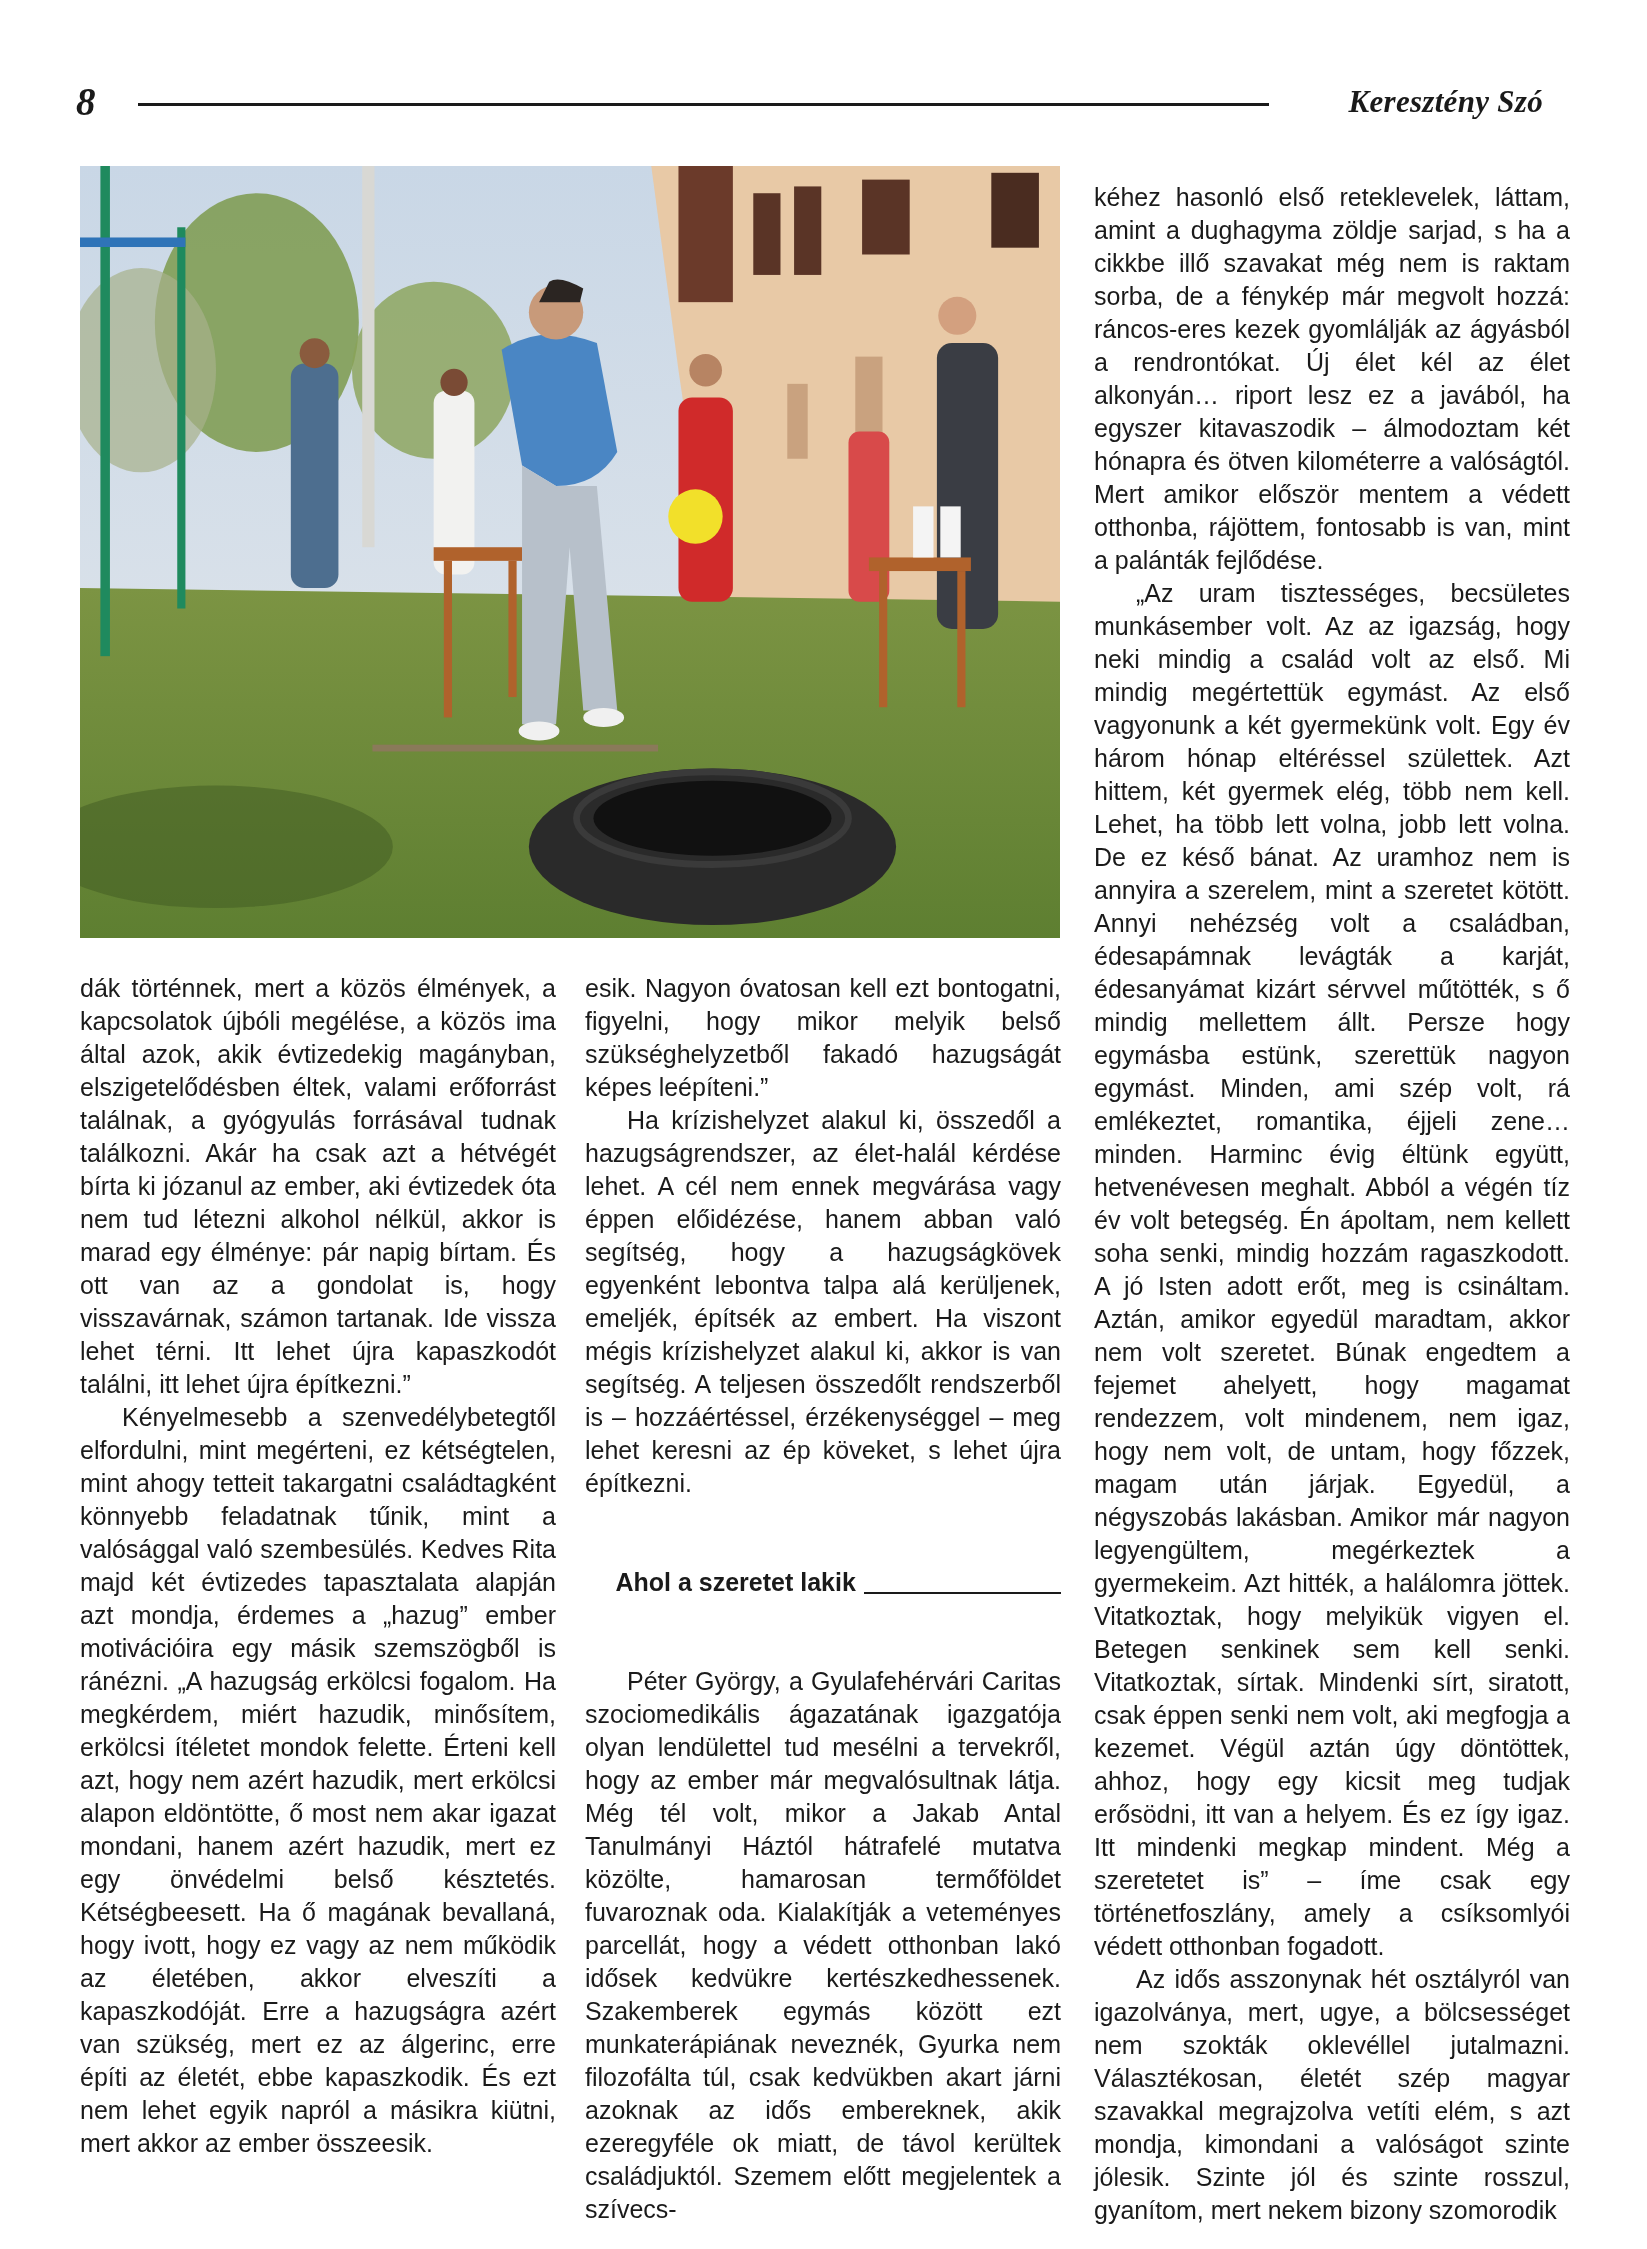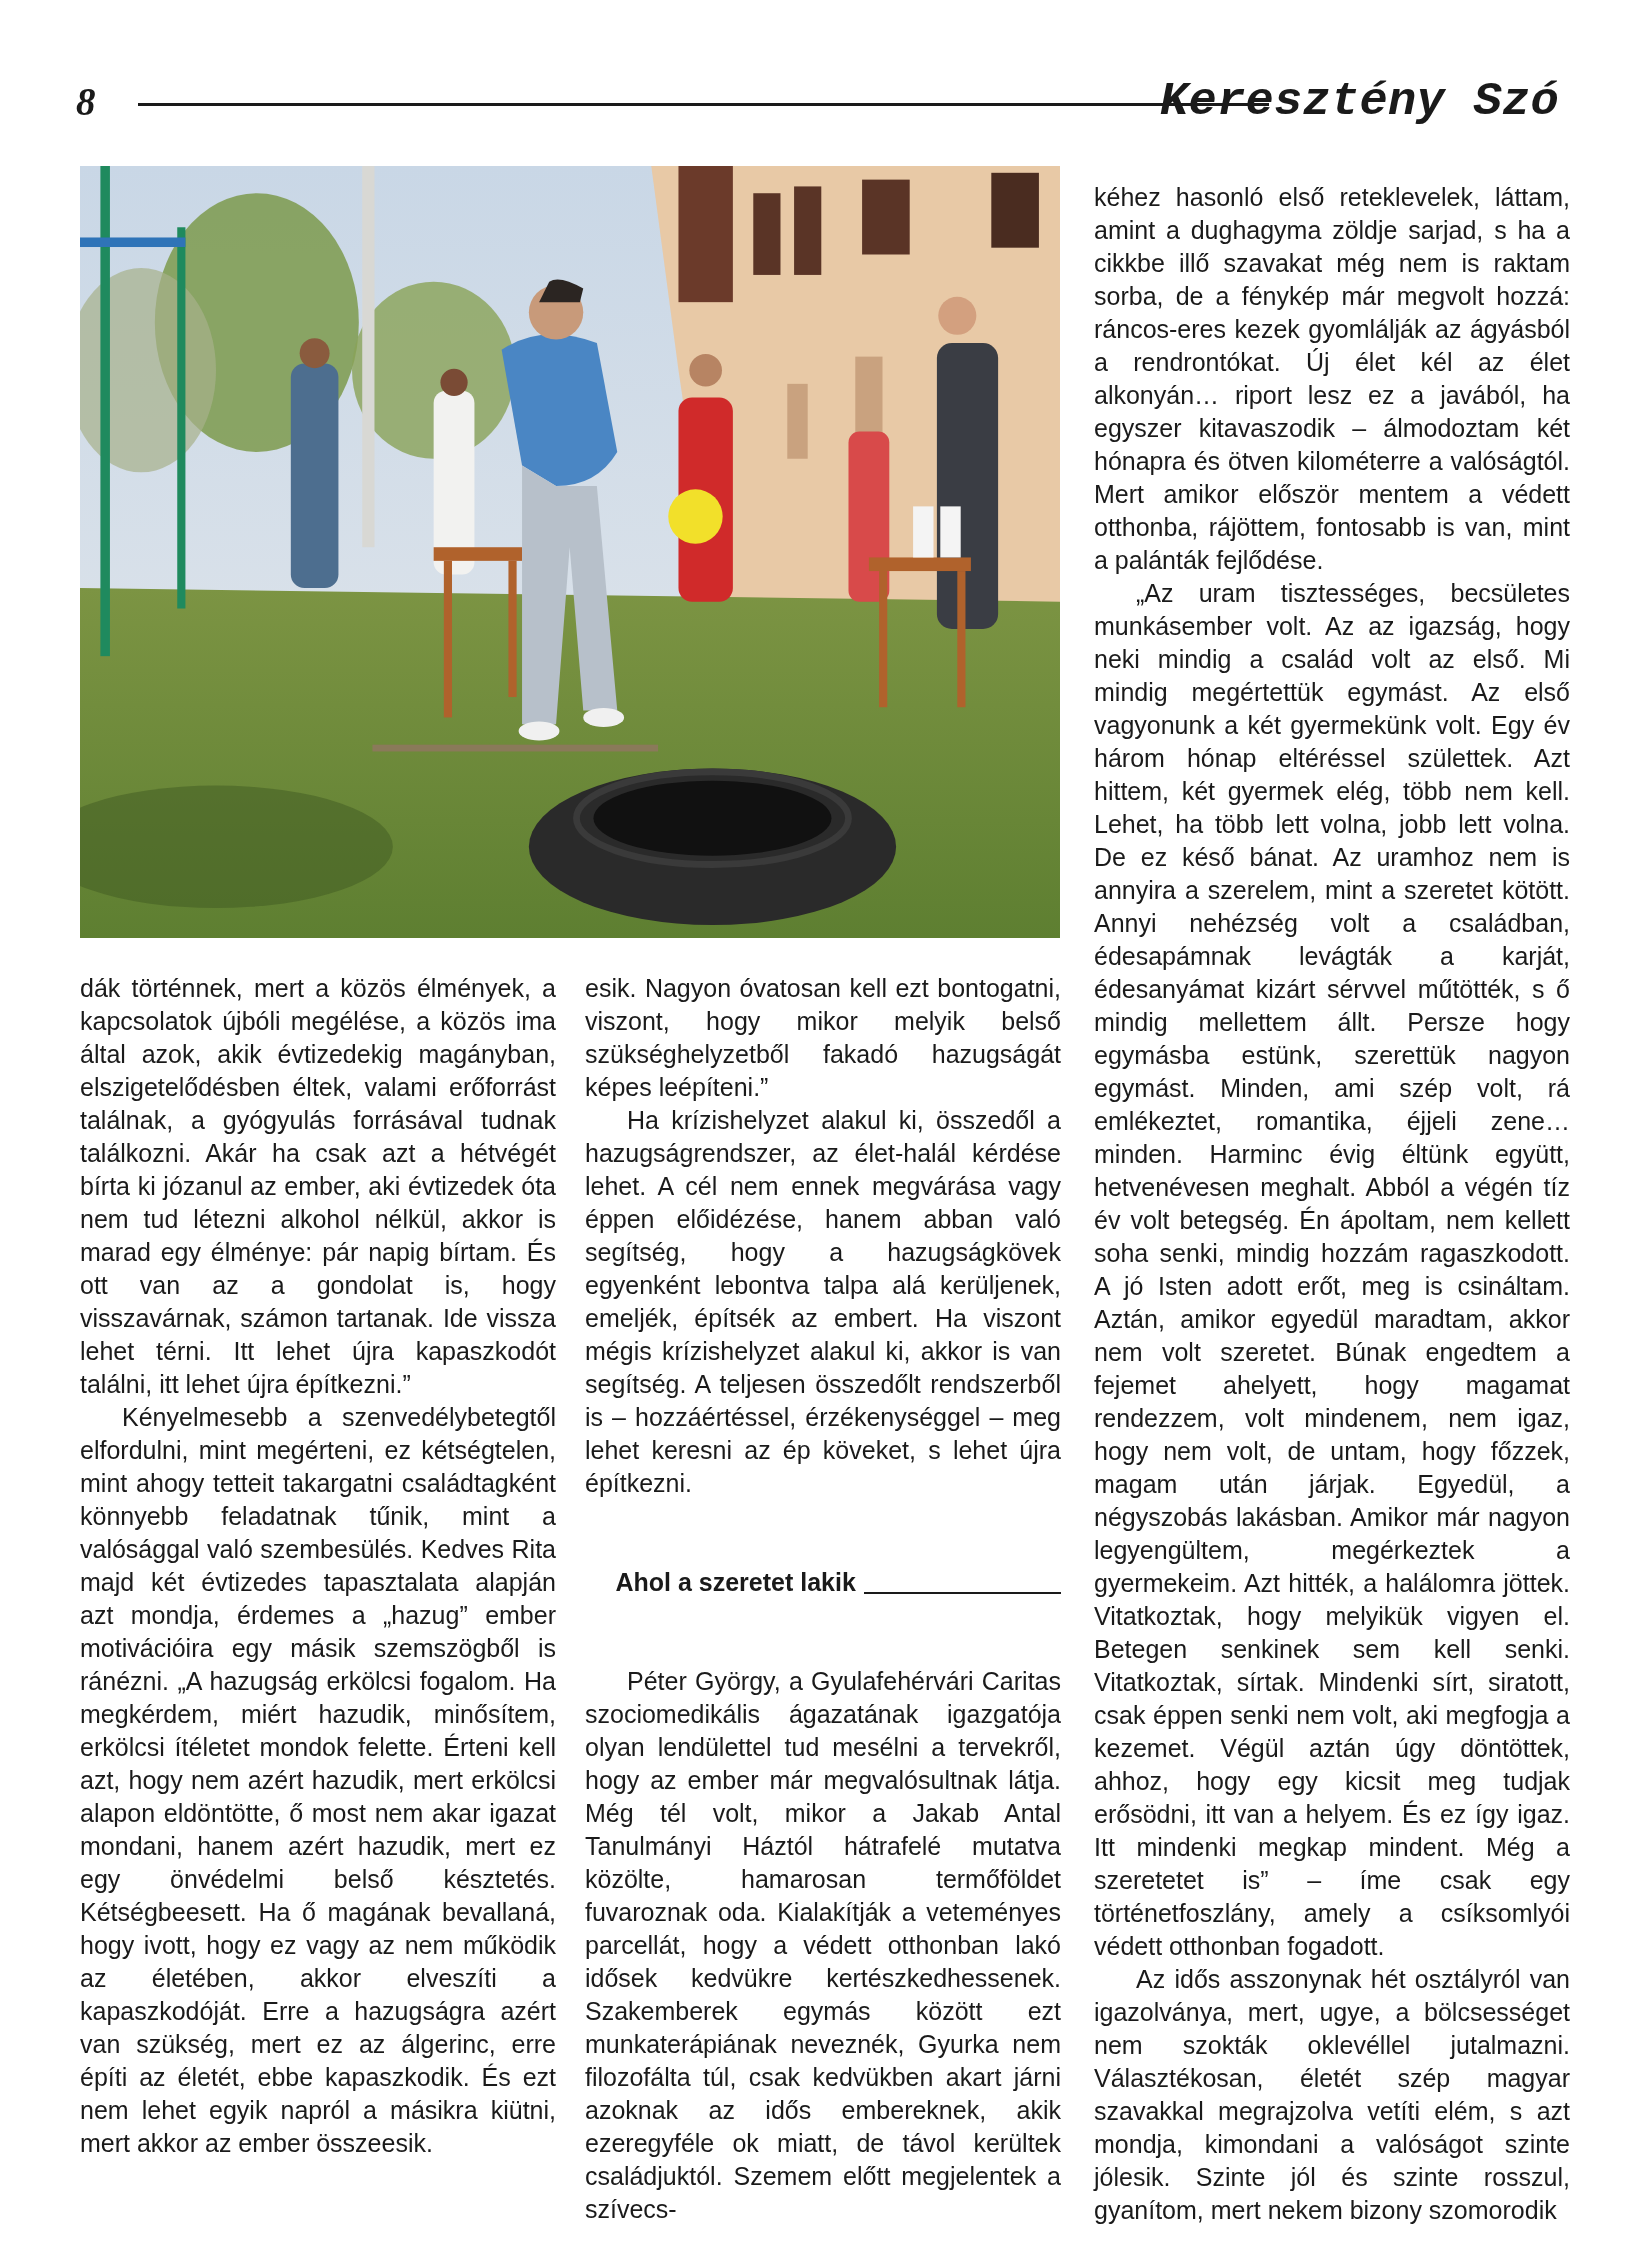--- a/index.html
+++ b/index.html
@@ -2,22 +2,22 @@
 <html style="font-size:11px"><head>
 <meta charset="utf-8">
 <style>
   html, body { margin: 0; padding: 0; background: #ffffff; }
   body { width: 1647px; height: 2250px; position: relative; overflow: hidden;
          font-family: "Liberation Sans", sans-serif; color: #1a1a1a; }
 
   .header-num { position: absolute; left: 76px; top: 80px; font-family: "Liberation Serif", serif;
                 font-weight: bold; font-style: italic; font-size: 39px; line-height: 44px; }
   .header-rule { position: absolute; left: 138px; top: 103px; width: 1131px; height: 3.4px; background: #1a1a1a; }
-  .header-title { position: absolute; right: 88px; top: 79px; font-family: Liberation Mono, monospace;
-                  font-weight: bold; font-style: italic; font-size: 47px; line-height: 45px; letter-spacing: 0.3px; }
+  .header-title { position: absolute; right: 104px; top: 79px; font-family: Liberation Serif, serif;
+                  font-weight: bold; font-style: italic; font-size: 31px; line-height: 45px; letter-spacing: 0.3px; }
 
   .photo { position: absolute; left: 80px; top: 166px; width: 980px; height: 772px; overflow: hidden;
            background: linear-gradient(180deg, #c8d6e4 0%, #dbe3ea 22%, #9fae7a 40%, #6f8f3c 55%, #6a8a36 100%); }
   .photo svg { display: block; width: 100%; height: 100%; }
 
   .col { position: absolute; font-size: 25px; line-height: 33px; text-align: justify; hyphens: manual; }
   .col p { margin: 0; }
   .col p.indent { text-indent: 42px; }
   .col-left  { left: 80px;  top: 972px; width: 476px; }
   .col-mid   { left: 585px;  top: 972px; width: 476px; }
@@ -102,21 +102,21 @@
     <ellipse cx="930" cy="958" rx="200" ry="68" fill="none" stroke="#3a3a3a" stroke-width="10"></ellipse>
   </svg>
 </div>
 
 <div class="col col-left">
   <p>dák történnek, mert a közös élmények, a kapcsolatok újbóli megélése, a közös ima által azok, akik évtizedekig magányban, elszigetelődésben éltek, valami erőforrást találnak, a gyógyulás forrásával tudnak találkozni. Akár ha csak azt a hétvégét bírta ki józanul az ember, aki évtizedek óta nem tud létezni alkohol nélkül, akkor is marad egy élménye: pár napig bírtam. És ott van az a gondolat is, hogy visszavárnak, számon tartanak. Ide vissza lehet térni. Itt lehet újra kapaszkodót találni, itt lehet újra építkezni.”</p>
   <p class="indent">Kényelmesebb a szenvedélybetegtől elfordulni, mint megérteni, ez kétségtelen, mint ahogy tetteit takargatni családtagként könnyebb feladatnak tűnik, mint a valósággal való szembesülés. Kedves Rita majd két évtizedes tapasztalata alapján azt mondja, érdemes a „hazug” ember motivációira egy másik szemszögből is ránézni. „A hazugság erkölcsi fogalom. Ha megkérdem, miért hazudik, minősítem, erkölcsi ítéletet mondok felette. Érteni kell azt, hogy nem azért hazudik, mert erkölcsi alapon eldöntötte, ő most nem akar igazat mondani, hanem azért hazudik, mert ez egy önvédelmi belső késztetés. Kétségbeesett. Ha ő magának bevallaná, hogy ivott, hogy ez vagy az nem működik az életében, akkor elveszíti a kapaszkodóját. Erre a hazugságra azért van szükség, mert ez az álgerinc, erre építi az életét, ebbe kapaszkodik. És ezt nem lehet egyik napról a másikra kiütni, mert akkor az ember összeesik.</p>
 </div>
 
 <div class="col col-mid">
-  <p>esik. Nagyon óvatosan kell ezt bontogatni, viszont, hogy mikor melyik belső szükséghelyzetből fakadó hazugságát képes leépíteni.”</p>
+  <p>esik. Nagyon óvatosan kell ezt bontogatni, figyelni, hogy mikor melyik belső szükséghelyzetből fakadó hazugságát képes leépíteni.”</p>
   <p class="indent">Ha krízishelyzet alakul ki, összedől a hazugságrendszer, az élet-halál kérdése lehet. A cél nem ennek megvárása vagy éppen előidézése, hanem abban való segítség, hogy a hazugságkövek egyenként lebontva talpa alá kerüljenek, emeljék, építsék az embert. Ha viszont mégis krízishelyzet alakul ki, akkor is van segítség. A teljesen összedőlt rendszerből is – hozzáértéssel, érzékenységgel – meg lehet keresni az ép köveket, s lehet újra építkezni.</p>
   <p class="section-head"><span>Ahol a szeretet lakik</span><span class="rule"></span></p>
   <p class="indent">Péter György, a Gyulafehérvári Caritas szociomedikális ágazatának igazgatója olyan lendülettel tud mesélni a tervekről, hogy az ember már megvalósultnak látja. Még tél volt, mikor a Jakab Antal Tanulmányi Háztól hátrafelé mutatva közölte, hamarosan termőföldet fuvaroznak oda. Kialakítják a veteményes parcellát, hogy a védett otthonban lakó idősek kedvükre kertészkedhessenek. Szakemberek egymás között ezt munkaterápiának neveznék, Gyurka nem filozofálta túl, csak kedvükben akart járni azoknak az idős embereknek, akik ezeregyféle ok miatt, de távol kerültek családjuktól. Szemem előtt megjelentek a szívecs-</p>
 </div>
 
 <div class="col col-right">
   <p>kéhez hasonló első reteklevelek, láttam, amint a dughagyma zöldje sarjad, s ha a cikkbe illő szavakat még nem is raktam sorba, de a fénykép már megvolt hozzá: ráncos-eres kezek gyomlálják az ágyásból a rendrontókat. Új élet kél az élet alkonyán… riport lesz ez a javából, ha egyszer kitavaszodik – álmodoztam két hónapra és ötven kilométerre a valóságtól. Mert amikor először mentem a védett otthonba, rájöttem, fontosabb is van, mint a palánták fejlődése.</p>
   <p class="indent">„Az uram tisztességes, becsületes munkásember volt. Az az igazság, hogy neki mindig a család volt az első. Mi mindig megértettük egymást. Az első vagyonunk a két gyermekünk volt. Egy év három hónap eltéréssel születtek. Azt hittem, két gyermek elég, több nem kell. Lehet, ha több lett volna, jobb lett volna. De ez késő bánat. Az uramhoz nem is annyira a szerelem, mint a szeretet kötött. Annyi nehézség volt a családban, édesapámnak levágták a karját, édesanyámat kizárt sérvvel műtötték, s ő mindig mellettem állt. Persze hogy egymásba estünk, szerettük nagyon egymást. Minden, ami szép volt, rá emlékeztet, romantika, éjjeli zene… minden. Harminc évig éltünk együtt, hetvenévesen meghalt. Abból a végén tíz év volt betegség. Én ápoltam, nem kellett soha senki, mindig hozzám ragaszkodott. A jó Isten adott erőt, meg is csináltam. Aztán, amikor egyedül maradtam, akkor nem volt szeretet. Búnak engedtem a fejemet ahelyett, hogy magamat rendezzem, volt mindenem, nem igaz, hogy nem volt, de untam, hogy főzzek, magam után járjak. Egyedül, a négyszobás lakásban. Amikor már nagyon legyengültem, megérkeztek a gyermekeim. Azt hitték, a halálomra jöttek. Vitatkoztak, hogy melyikük vigyen el. Betegen senkinek sem kell senki. Vitatkoztak, sírtak. Mindenki sírt, siratott, csak éppen senki nem volt, aki megfogja a kezemet. Végül aztán úgy döntöttek, ahhoz, hogy egy kicsit meg tudjak erősödni, itt van a helyem. És ez így igaz. Itt mindenki megkap mindent. Még a szeretetet is” – íme csak egy történetfoszlány, amely a csíksomlyói védett otthonban fogadott.</p>
   <p class="indent">Az idős asszonynak hét osztályról van igazolványa, mert, ugye, a bölcsességet nem szokták oklevéllel jutalmazni. Választékosan, életét szép magyar szavakkal megrajzolva vetíti elém, s azt mondja, kimondani a valóságot szinte jólesik. Szinte jól és szinte rosszul, gyanítom, mert nekem bizony szomorodik</p>
 </div>

